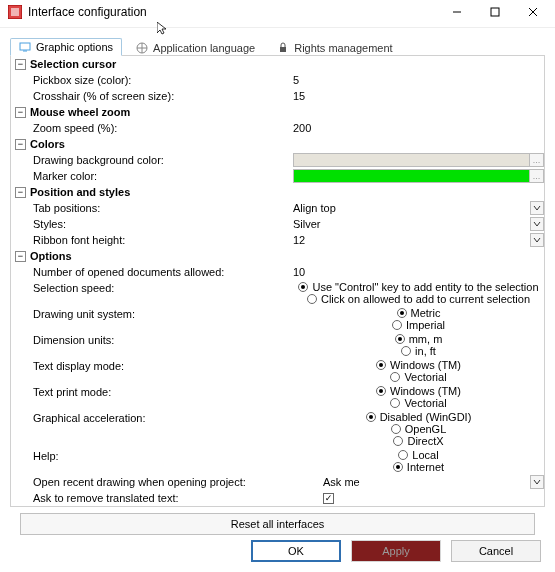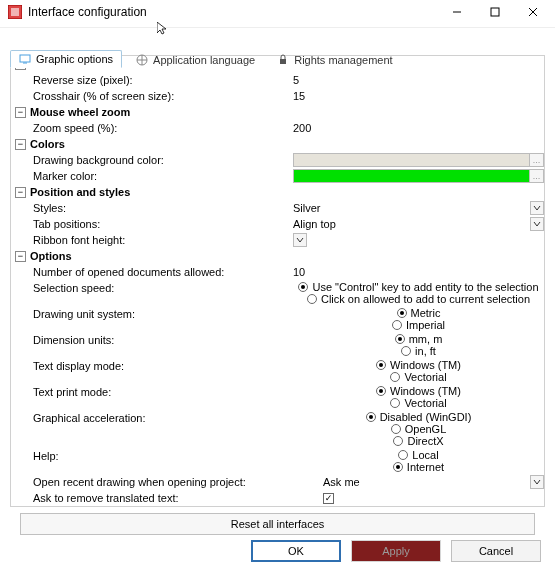--- a/index.html
+++ b/index.html
@@ -38,21 +38,21 @@
   }
   .tab {
     display: flex;
     align-items: center;
     gap: 5px;
     padding: 2px 8px;
     font-size: 11px;
     color: #333;
     cursor: pointer;
     position: relative;
-    top: 13px;
+    top: 1px;
   }
   .tab.active {
     border: 1px solid #a6c9e2;
     border-bottom: 1px solid #fff;
     background: #fff;
     color:#000;
     border-radius: 2px 2px 0 0;
   }
   .tab .ticon { width:12px; height:12px; display:inline-flex;}
   .tab.active .ticon svg rect {stroke:#4aa0e0;}
@@ -210,21 +210,21 @@
       </svg>
   </div>
 
   <div class="panel">
 
     <div class="group-h">
       <span class="collapse">−</span>
       <span>Selection cursor</span>
     </div>
     <div class="row">
-      <span class="label">Reverse size (pixel):</span>
+      <span class="label">Pickbox size (color):</span>
       <span class="val">5</span>
     </div>
     <div class="row">
       <span class="label">Crosshair (% of screen size):</span>
       <span class="val">15</span>
     </div>
 
     <div class="group-h">
       <span class="collapse">−</span>
       <span>Mouse wheel zoom</span>
@@ -251,46 +251,47 @@
       <span class="val">
         <span class="color-swatch" style="background:#00e000;">
           <span class="swatch-expand">…</span>
         </span>
       </span>
     </div>
 
     <div class="group-h">
       <span class="collapse">−</span>
       <span>Position and styles</span>
+    </div>
+    <div class="row">
+      <span class="label">Tab positions:</span>
+      <span class="val dd">
+        <span class="dd-text">Align top</span>
+        <span class="dd-chev">
+            <svg width="8" height="8">
+              <path d="M1 2 L4 6 L7 2" fill="none" stroke="#333"></path>
+            </svg>
+          </span>
+      </span>
     </div>
     <div class="row">
       <span class="label">Styles:</span>
       <span class="val dd">
         <span class="dd-text">Silver</span>
         <span class="dd-chev">
             <svg width="8" height="8">
               <path d="M1 2 L4 6 L7 2" fill="none" stroke="#333"></path>
             </svg>
           </span>
       </span>
     </div>
     <div class="row">
-      <span class="label">Tab positions:</span>
-      <span class="val dd">
-        <span class="dd-text">Align top</span>
-        <span class="dd-chev">
-            <svg width="8" height="8">
-              <path d="M1 2 L4 6 L7 2" fill="none" stroke="#333"></path>
-            </svg>
-          </span>
-      </span>
-    </div>
-    <div class="row">
       <span class="label">Ribbon font height:</span>
       <span class="val dd">
+        <span class="dd-text">12</span>
         <span class="dd-chev">
             <svg width="8" height="8">
               <path d="M1 2 L4 6 L7 2" fill="none" stroke="#333"></path>
             </svg>
           </span>
       </span>
     </div>
 
     <div class="group-h">
       <span class="collapse">−</span>

